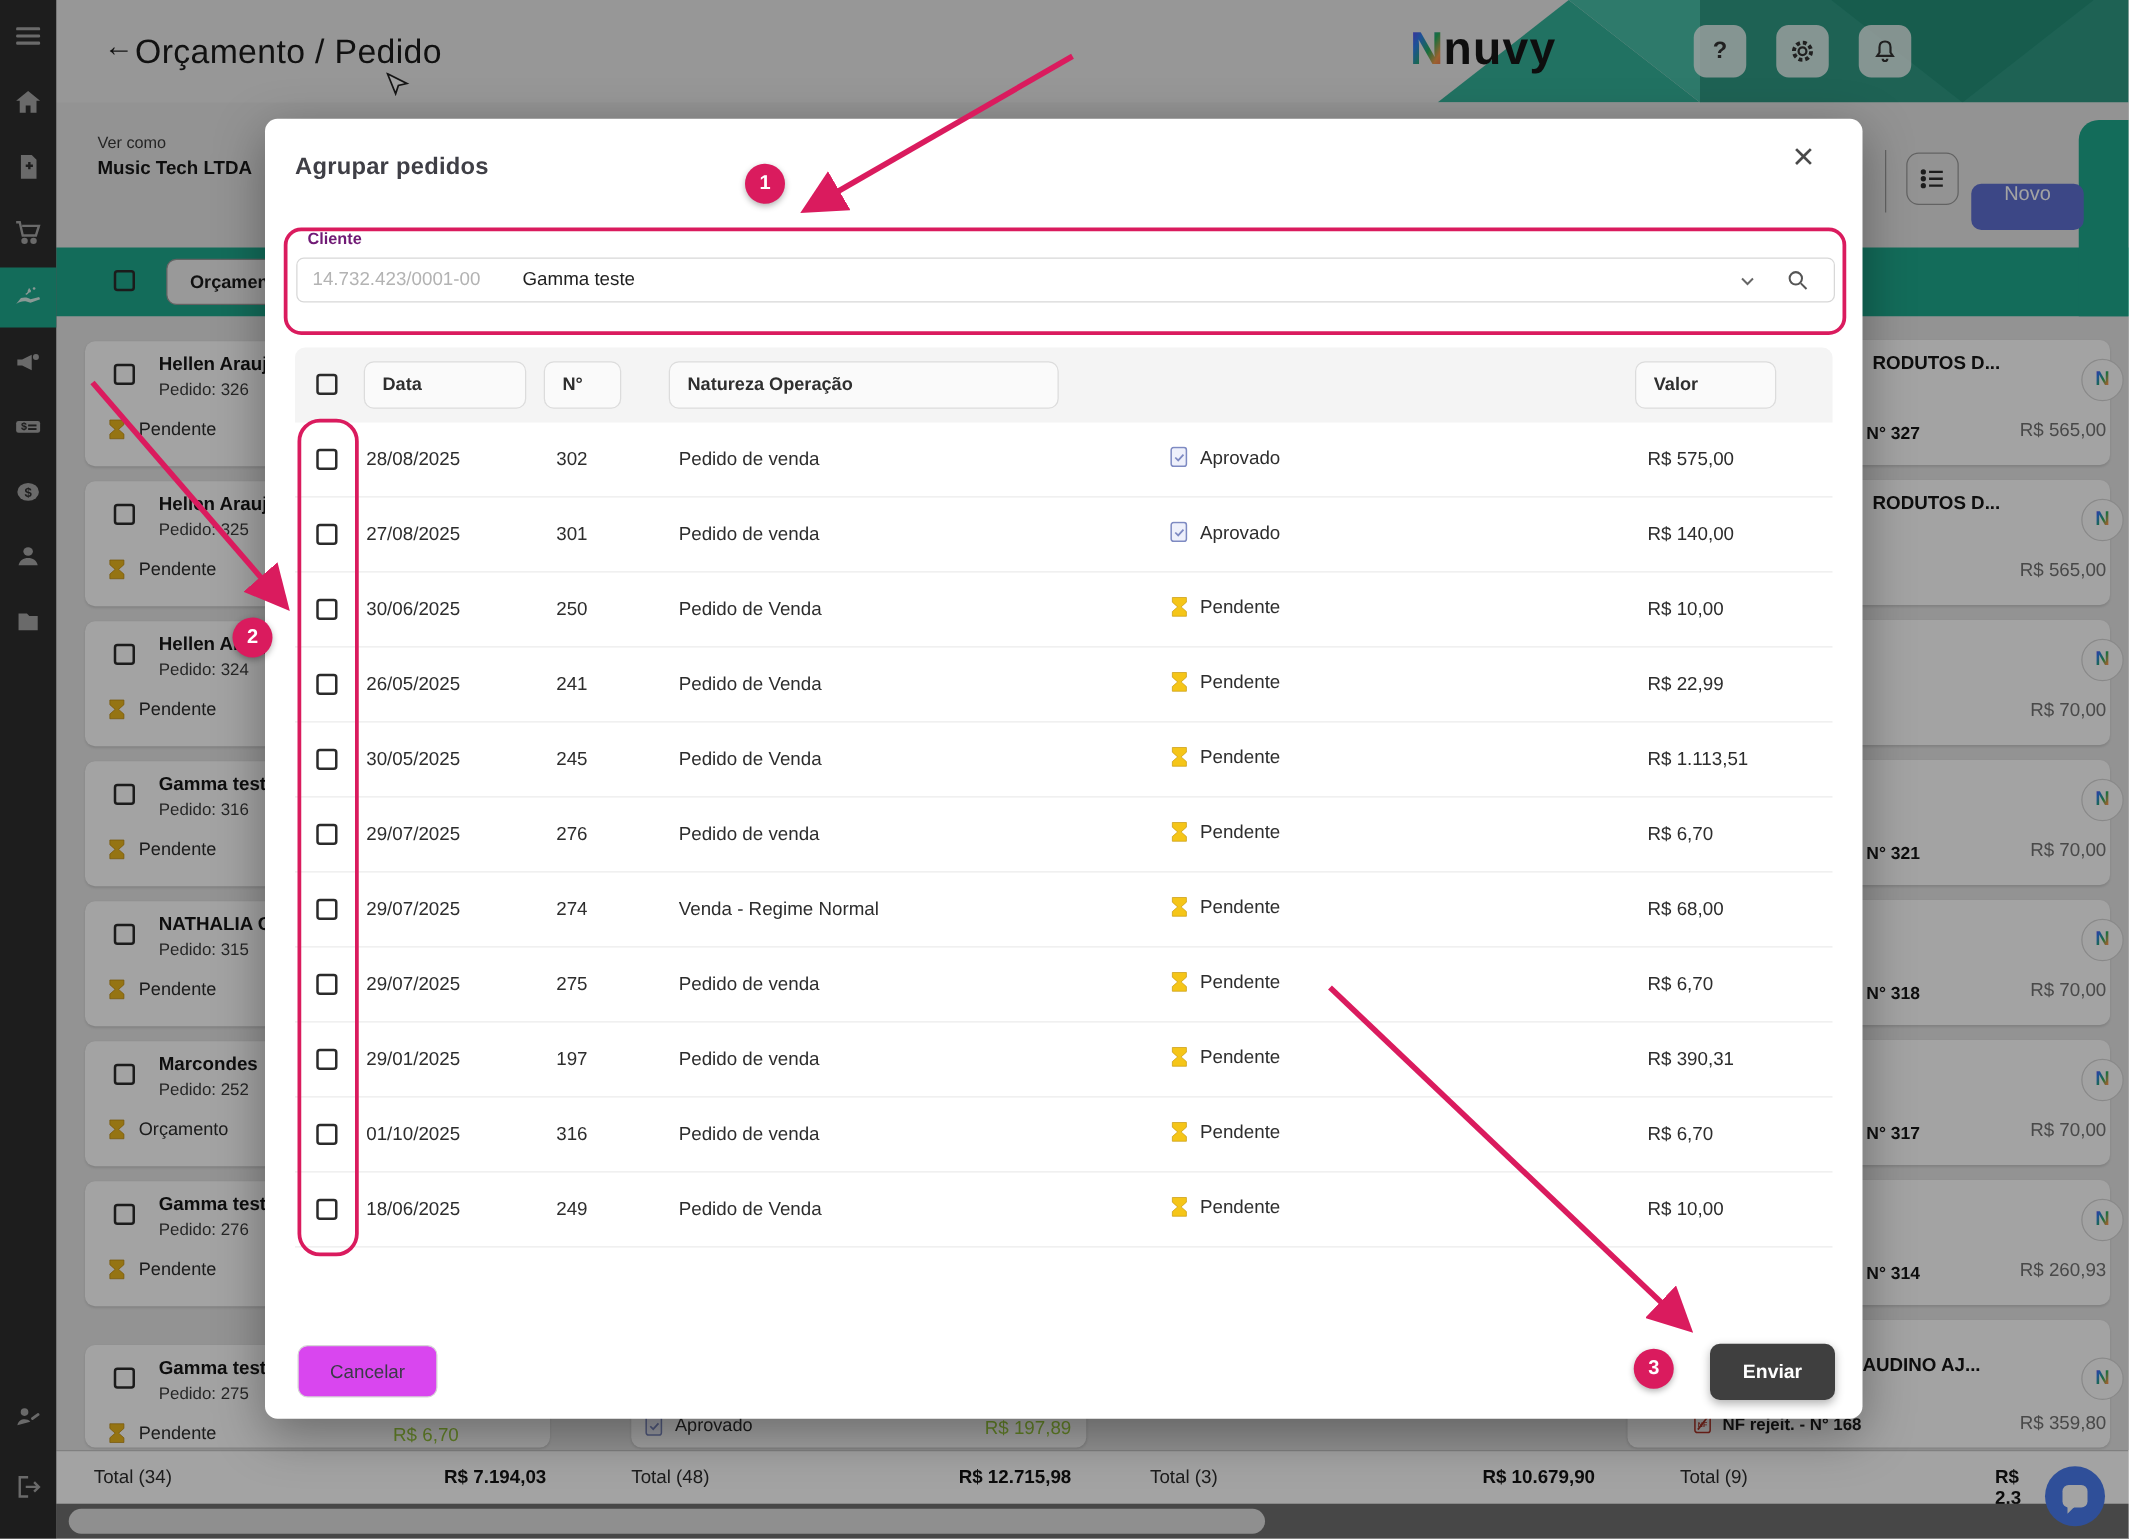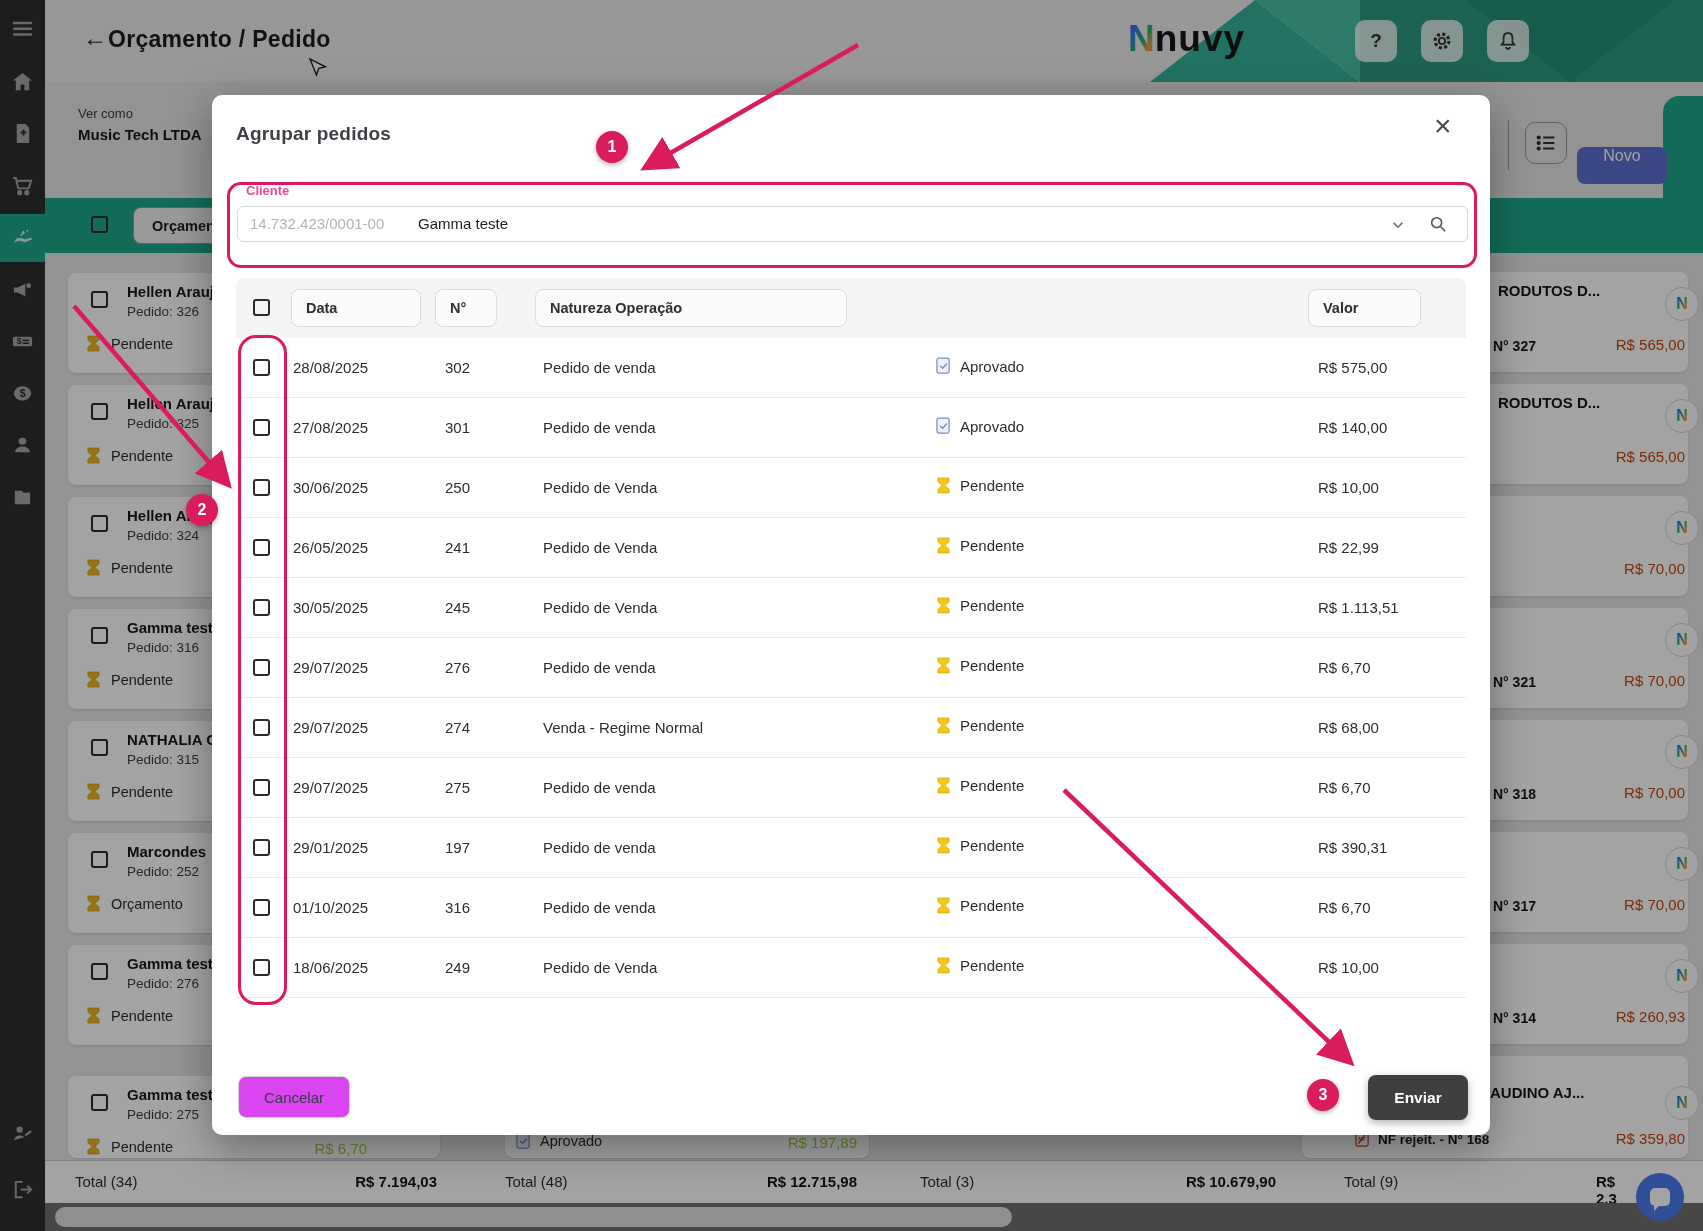--- a/index.html
+++ b/index.html
@@ -9,21 +9,21 @@
   
   #sidebar{position:absolute;left:0;top:0;width:45px;height:1231px;background:#2e2e2e;z-index:3;}
   .sb-ic{position:absolute;left:11px;width:23px;height:23px;color:#a6a6a6;}
   .sb-ic svg{width:100%;height:100%;display:block;}
   #sb-active{position:absolute;left:0;width:45px;height:48px;background:#1fa98e;}
 
   
   #header{position:absolute;left:45px;top:0;width:1658px;height:82px;background:#ececec;z-index:2;overflow:hidden;}
   .tri{position:absolute;top:0;height:82px;}
   #back{position:absolute;left:38px;top:24px;font-size:24px;color:#1b1b1b;}
-  #pg-title{position:absolute;left:63px;top:26px;font-size:23px;font-weight:700;color:#1b1b1b;letter-spacing:.3px;}
+  #pg-title{position:absolute;left:63px;top:26px;font-size:27px;font-weight:400;color:#1b1b1b;letter-spacing:.3px;}
   #logo{position:absolute;left:1083px;top:18px;font-size:37px;font-weight:bold;}
   #logo .n{background:linear-gradient(120deg,#7b2ff7 0%,#2f80ed 30%,#27ae60 55%,#f2994a 75%,#eb5757 100%);-webkit-background-clip:text;background-clip:text;color:transparent;}
   #logo .w{color:#161616;letter-spacing:1px;font-weight:600;}
   .hbtn{position:absolute;top:20px;width:42px;height:42px;border-radius:10px;background:rgba(255,255,255,.78);color:#333;display:flex;align-items:center;justify-content:center;font-size:19px;font-weight:bold;}
   .hbtn svg{width:22px;height:22px;}
 
   
   #content{position:absolute;left:45px;top:82px;width:1658px;height:1149px;background:#e6e6e6;z-index:1;}
   #viewas{position:absolute;left:33px;top:24px;font-size:13px;color:#3a3a3a;}
   #company{position:absolute;left:33px;top:44px;font-size:15px;font-weight:bold;color:#161616;}
@@ -41,21 +41,21 @@
   .lc-ord{position:absolute;left:59px;top:31px;font-size:13.5px;color:#3c3c3c;}
   .lc-st{position:absolute;left:18px;top:62px;display:flex;align-items:center;gap:10px;font-size:14.5px;color:#2d2d2d;}
   .lc-val{position:absolute;right:73px;top:64px;font-size:15px;color:#9ccc3f;font-weight:500;}
   .hg{width:15px;height:17px;}
 
   .rcard{left:1257px;width:386px;height:100px;}
   .rc-name{position:absolute;left:196px;top:10px;font-size:15px;font-weight:bold;color:#161616;white-space:nowrap;}
   .rc-av{position:absolute;left:363px;top:15px;width:34px;height:34px;border-radius:50%;background:#fdfdfd;border:1px solid #d7d7d7;display:flex;align-items:center;justify-content:center;font-weight:bold;font-size:16px;}
   .rc-av b{background:linear-gradient(120deg,#7b2ff7,#2f80ed,#27ae60,#f2994a,#eb5757);-webkit-background-clip:text;background-clip:text;color:transparent;}
   .rc-num{position:absolute;left:191px;top:66px;font-size:14px;font-weight:bold;color:#161616;white-space:nowrap;}
-  .rc-val{position:absolute;right:3px;top:64px;font-size:15px;color:#c2410c;font-weight:500;}
+  .rc-val{position:absolute;right:3px;top:64px;font-size:15px;color:#737373;font-weight:500;}
   .rc-nf{position:absolute;left:53px;top:74px;display:flex;align-items:center;gap:8px;font-size:13.5px;font-weight:bold;color:#1d1d1d;white-space:nowrap;}
   .doc{width:15px;height:18px;}
 
   #midcard{left:460px;top:994px;width:364px;height:82px;}
   #midcard .mc-st{position:absolute;left:11px;top:56px;display:flex;gap:9px;align-items:center;font-size:14.5px;color:#2d2d2d;}
   #midcard .mc-val{position:absolute;right:12px;top:58px;font-size:15px;color:#9ccc3f;font-weight:500;}
 
   #totals{position:absolute;left:0;top:1078px;width:1658px;height:43px;background:#fff;border-top:1px solid #c9c9c9;}
   .tot-l{position:absolute;top:12px;font-size:15px;color:#2c2c2c;}
   .tot-v{position:absolute;top:12px;width:200px;text-align:right;font-size:15px;font-weight:bold;color:#141414;}
@@ -70,21 +70,21 @@
   #list-btn svg{width:22px;height:22px;}
   #novo-btn{position:absolute;left:1532px;top:43px;width:90px;height:37px;background:#5e70d2;border-radius:8px;color:#fff;font-size:16px;font-weight:500;display:flex;align-items:flex-start;justify-content:center;margin-top:22px;}
 
   
   #dim{position:absolute;inset:0;background:rgba(0,0,0,.36);z-index:5;}
 
   
   #modal{position:absolute;left:212px;top:95px;width:1278px;height:1040px;background:#fff;border-radius:10px;box-shadow:0 12px 40px rgba(0,0,0,.35);z-index:10;}
   #m-title{position:absolute;left:24px;top:28px;font-size:19px;font-weight:600;color:#3f3f46;letter-spacing:.2px;}
   #m-close{position:absolute;left:1222px;top:16px;font-size:30px;color:#4a4a4a;line-height:1;font-weight:300;cursor:default;}
-  #cl-label{position:absolute;left:34px;top:88px;font-size:13px;font-weight:bold;color:#ec4899;}
+  #cl-label{position:absolute;left:34px;top:88px;font-size:13px;font-weight:bold;color:#701a75;}
   #cl-input{position:absolute;left:25px;top:111px;width:1231px;height:36px;border:1px solid #d8d8d8;border-radius:6px;background:#fff;}
   #cl-code{position:absolute;left:12px;top:8px;font-size:15px;color:#b3b3b3;}
   #cl-name{position:absolute;left:180px;top:8px;font-size:15px;color:#1f1f1f;}
   #cl-chev{position:absolute;right:62px;top:11px;width:14px;height:14px;color:#666;}
   #cl-search{position:absolute;right:20px;top:8px;width:18px;height:18px;color:#555;}
 
   #thead{position:absolute;left:24px;top:183px;width:1230px;height:60px;background:#f4f4f4;border-radius:8px 8px 0 0;}
   #thead .cbx{position:absolute;left:17px;top:21px;}
   .hpill{position:absolute;top:11px;height:38px;border:1px solid #dcdcdc;border-radius:8px;background:#fafafa;display:flex;align-items:center;padding:0 14px;font-size:14.5px;font-weight:600;color:#2f2f2f;gap:8px;}
   #hp-data{left:55px;width:130px;} #hp-num{left:199px;width:62px;} #hp-nat{left:299px;width:312px;} #hp-sit{left:690px;width:274px;} #hp-val{left:1072px;width:113px;}

